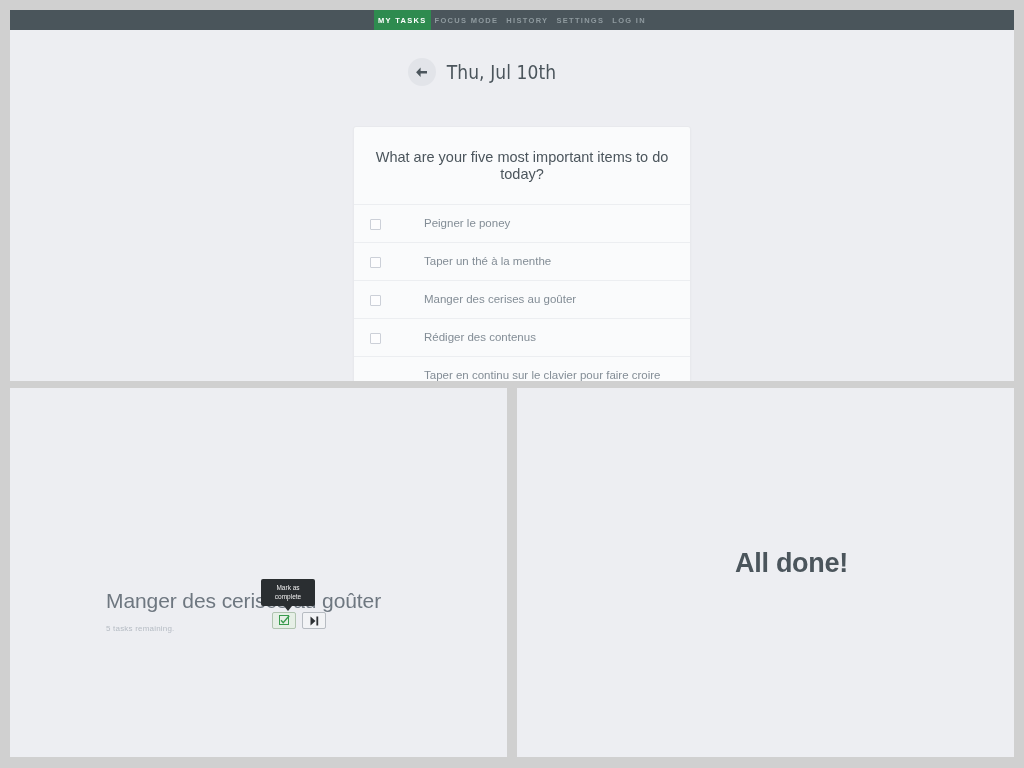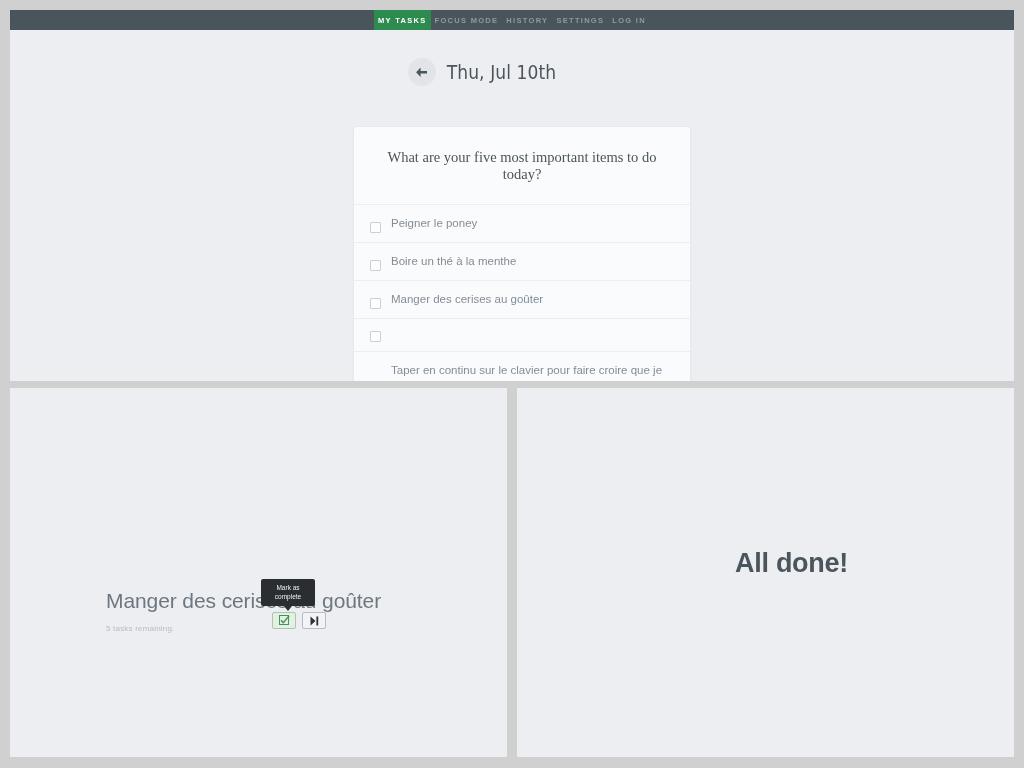--- a/index.html
+++ b/index.html
@@ -98,34 +98,35 @@
     top: 116px;
     width: 338px;
     background: #fafbfc;
     border: 1px solid #e8e9ed;
     border-radius: 3px;
     box-sizing: border-box;
     box-shadow: 0 1px 2px rgba(0,0,0,0.03);
   }
   #card-title {
     text-align: center;
-    font-family: Liberation Serif, serif;
+    font-family: Liberation Sans, sans-serif;
     font-size: 14.5px;
     color: #4b555c;
     padding: 22px 16px 20px 16px;
     border-bottom: 1px solid #eceef1;
     line-height: 1.2;
   }
   .task-row {
     display: flex;
-    align-items: flex-end;
+    align-items: center;
     padding: 9px 12px 9px 16px;
     border-bottom: 1px solid #eceef1;
     min-height: 11px;
     cursor: pointer;
+    gap: 33px;
   }
   .task-checkbox {
     width: 9px;
     height: 9px;
     border: 1px solid #ccd0d8;
     border-radius: 1px;
     background: #fdfdfe;
     flex: 0 0 auto;
     margin-top: 3px;
     margin-right: 10px;
@@ -282,28 +283,29 @@
 
   <div id="task-card">
     <div id="card-title">What are your five most important items to do today?</div>
 
     <div class="task-row">
       <span class="task-checkbox"></span>
       <span class="task-label">Peigner le poney</span>
     </div>
     <div class="task-row">
       <span class="task-checkbox"></span>
-      <span class="task-label">Boire un thé à la menthe</span>
+      <span class="task-label">Taper un thé à la menthe</span>
     </div>
     <div class="task-row">
       <span class="task-checkbox"></span>
       <span class="task-label">Manger des cerises au goûter</span>
     </div>
     <div class="task-row">
       <span class="task-checkbox"></span>
+      <span class="task-label">Rédiger des contenus</span>
     </div>
     <div class="task-row">
       <span class="task-checkbox"></span>
       <span class="task-label">Taper en continu sur le clavier pour faire croire que je travaille</span>
     </div>
 
   </div>
 
 </div>
 

